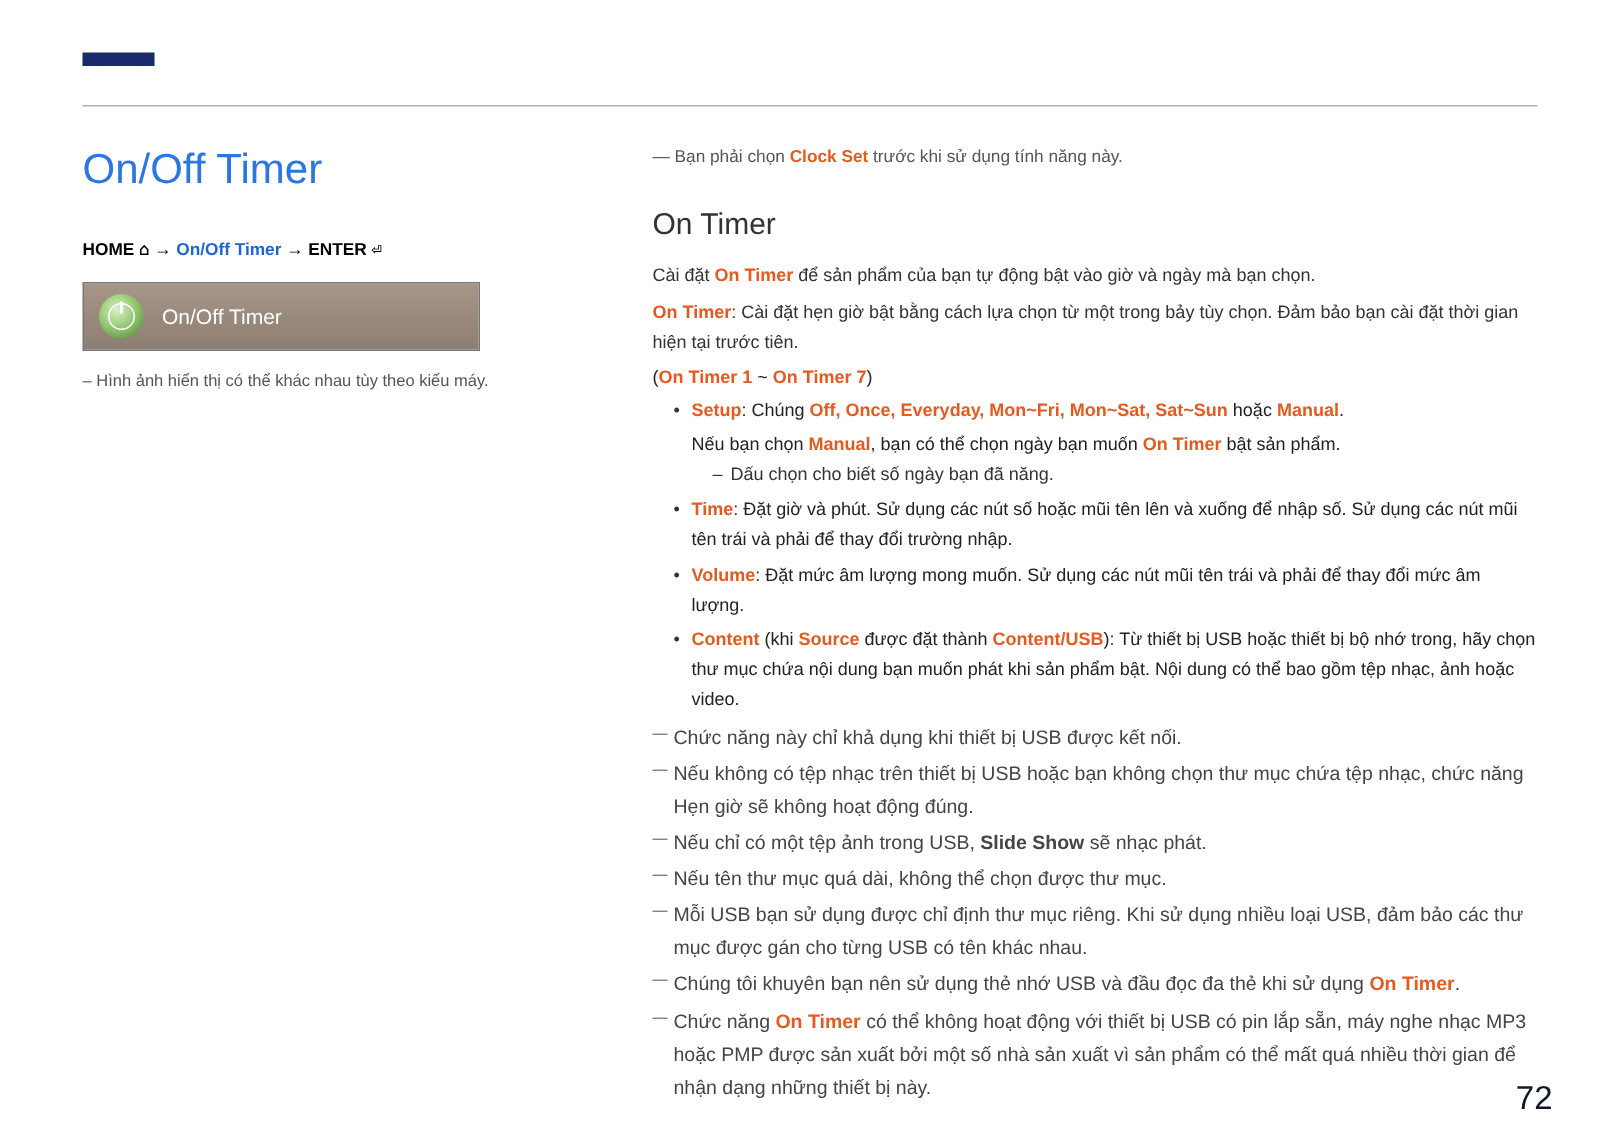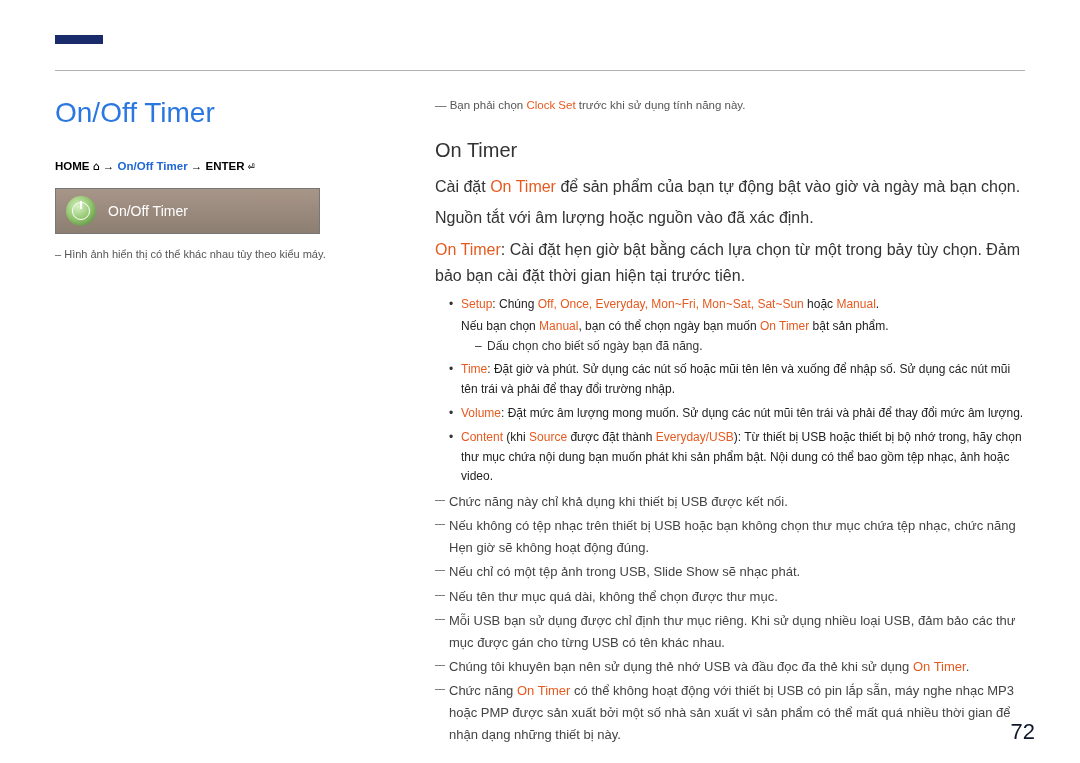--- a/index.html
+++ b/index.html
@@ -106,21 +106,21 @@
     color: #333;
     margin-bottom: 12px;
     margin-top: 28px;
   }
   .prelude {
     font-size: 11.5px;
     color: #555;
     margin-bottom: 4px;
   }
   .body-p {
-    font-size: 16px;
+    font-size: 12px;
     color: #333;
     line-height: 1.65;
     margin-bottom: 5px;
   }
   .range-label {
     font-size: 12px;
     margin: 6px 0 6px 0;
   }
   ul.opts {
     list-style: none;
@@ -172,21 +172,21 @@
     color: #555;
   }
   .page-num {
     position: absolute;
     bottom: 18px;
     right: 45px;
     font-size: 22px;
     color: #0f172a;
     font-weight: 300;
   }
-  b{font-weight:normal;}
+  b{font-weight:bold;}
 </style>
 </head>
 <body>
 
 <div class="page">
   <div class="top-rule">
     <div class="bar"></div>
     <div class="line"></div>
   </div>
 
@@ -219,42 +219,44 @@
 
       <div class="prelude">
         <span>― Bạn phải chọn </span><b class="hl">Clock Set</b><span> trước khi sử dụng tính năng này.</span>
       </div>
 
       <div class="section-title">On Timer</div>
 
       <p class="body-p">
         <span>Cài đặt </span><b class="hl">On Timer</b><span> để sản phẩm của bạn tự động bật vào giờ và ngày mà bạn chọn.</span>
       </p>
-      <p class="body-p">Nguồn tắt với âm lượng hoặc nguồn vào đã xác định.</p>
       <p class="body-p">
         <b class="hl">On Timer</b><span>: Cài đặt hẹn giờ bật bằng cách lựa chọn từ một trong bảy tùy chọn. Đảm bảo bạn cài đặt thời gian hiện tại trước tiên.</span>
       </p>
 
+      <div class="range-label">
+        (<b class="hl">On Timer 1</b><span> ~ </span><b class="hl">On Timer 7</b>)
+      </div>
 
       <ul class="opts">
         <li>
           <b class="hl">Setup</b><span>: Chúng </span><b class="hl">Off, Once, Everyday, Mon~Fri, Mon~Sat, Sat~Sun</b><span> hoặc </span><b class="hl">Manual</b>.
           <div style="margin-top:3px">
             <span>Nếu bạn chọn </span><b class="hl">Manual</b><span>, bạn có thể chọn ngày bạn muốn </span><b class="hl">On Timer</b><span> bật sản phẩm.</span>
           </div>
           <div class="sub-dash">Dấu chọn cho biết số ngày bạn đã năng.</div>
         </li>
         <li>
           <b class="hl">Time</b><span>: Đặt giờ và phút. Sử dụng các nút số hoặc mũi tên lên và xuống để nhập số. Sử dụng các nút mũi tên trái và phải để thay đổi trường nhập.</span>
         </li>
         <li>
           <b class="hl">Volume</b><span>: Đặt mức âm lượng mong muốn. Sử dụng các nút mũi tên trái và phải để thay đổi mức âm lượng.</span>
         </li>
         <li>
-          <b class="hl">Content</b><span> (khi </span><b class="hl">Source</b><span> được đặt thành </span><b class="hl">Everyday/USB</b><span>): Từ thiết bị USB hoặc thiết bị bộ nhớ trong, hãy chọn thư mục chứa nội dung bạn muốn phát khi sản phẩm bật. Nội dung có thể bao gồm tệp nhạc, ảnh hoặc video.</span>
+          <b class="hl">Content</b><span> (khi </span><b class="hl">Source</b><span> được đặt thành </span><b class="hl">Content/USB</b><span>): Từ thiết bị USB hoặc thiết bị bộ nhớ trong, hãy chọn thư mục chứa nội dung bạn muốn phát khi sản phẩm bật. Nội dung có thể bao gồm tệp nhạc, ảnh hoặc video.</span>
         </li>
       </ul>
 
       <ul class="dash-list">
         <li>Chức năng này chỉ khả dụng khi thiết bị USB được kết nối.</li>
         <li>Nếu không có tệp nhạc trên thiết bị USB hoặc bạn không chọn thư mục chứa tệp nhạc, chức năng Hẹn giờ sẽ không hoạt động đúng.</li>
         <li>
           <span>Nếu chỉ có một tệp ảnh trong USB, </span><b>Slide Show</b><span> sẽ nhạc phát.</span>
         </li>
         <li>Nếu tên thư mục quá dài, không thể chọn được thư mục.</li>

